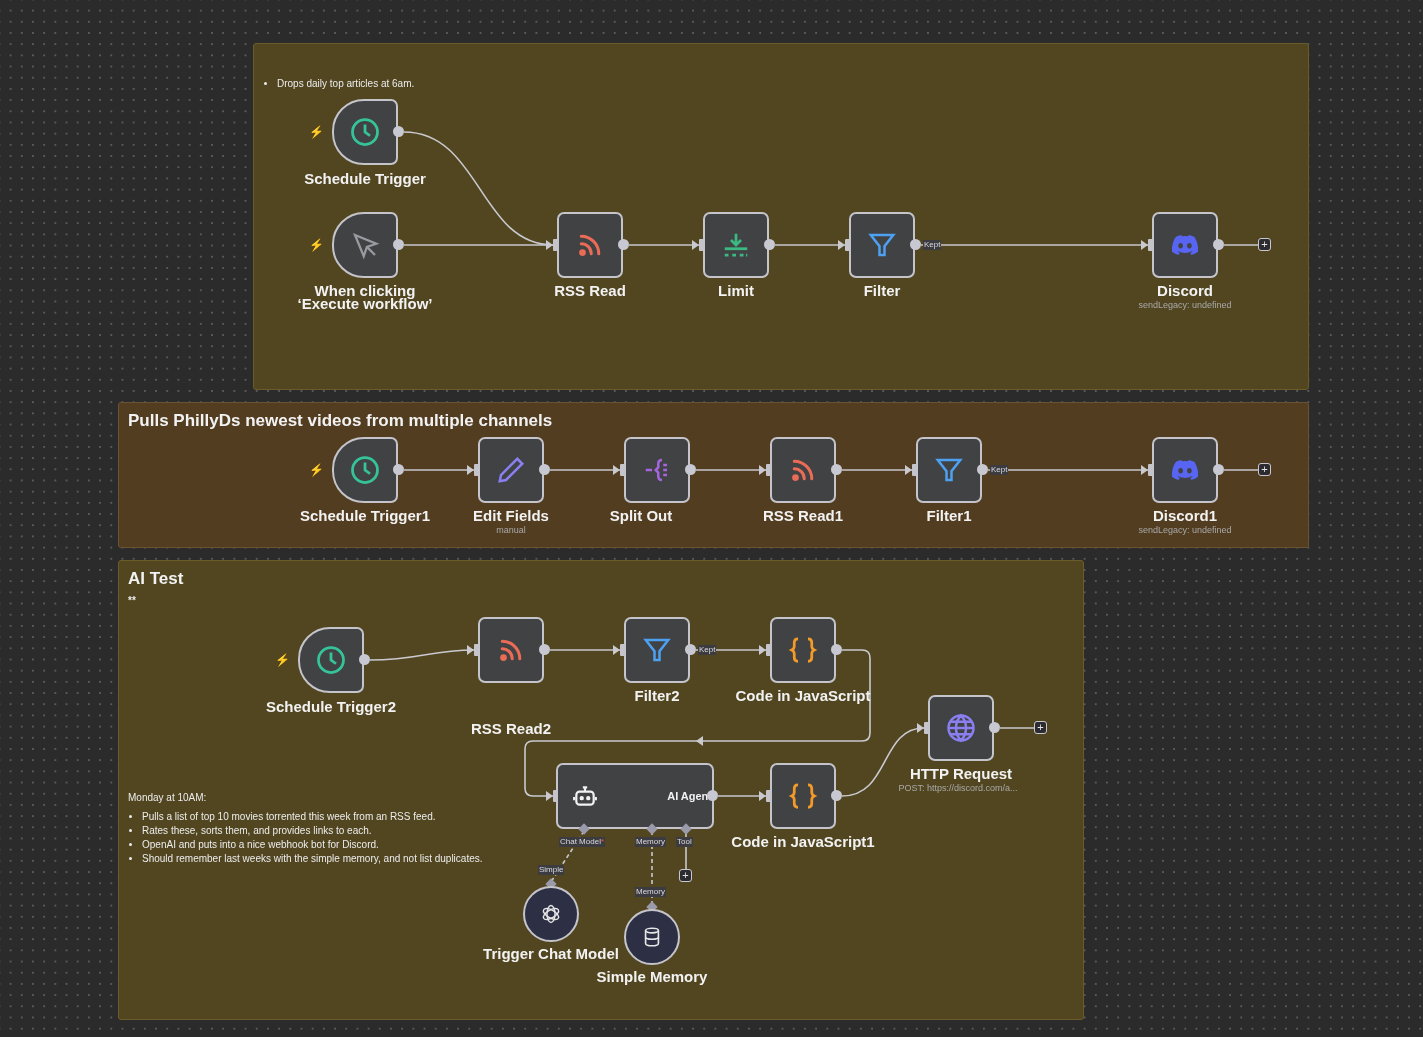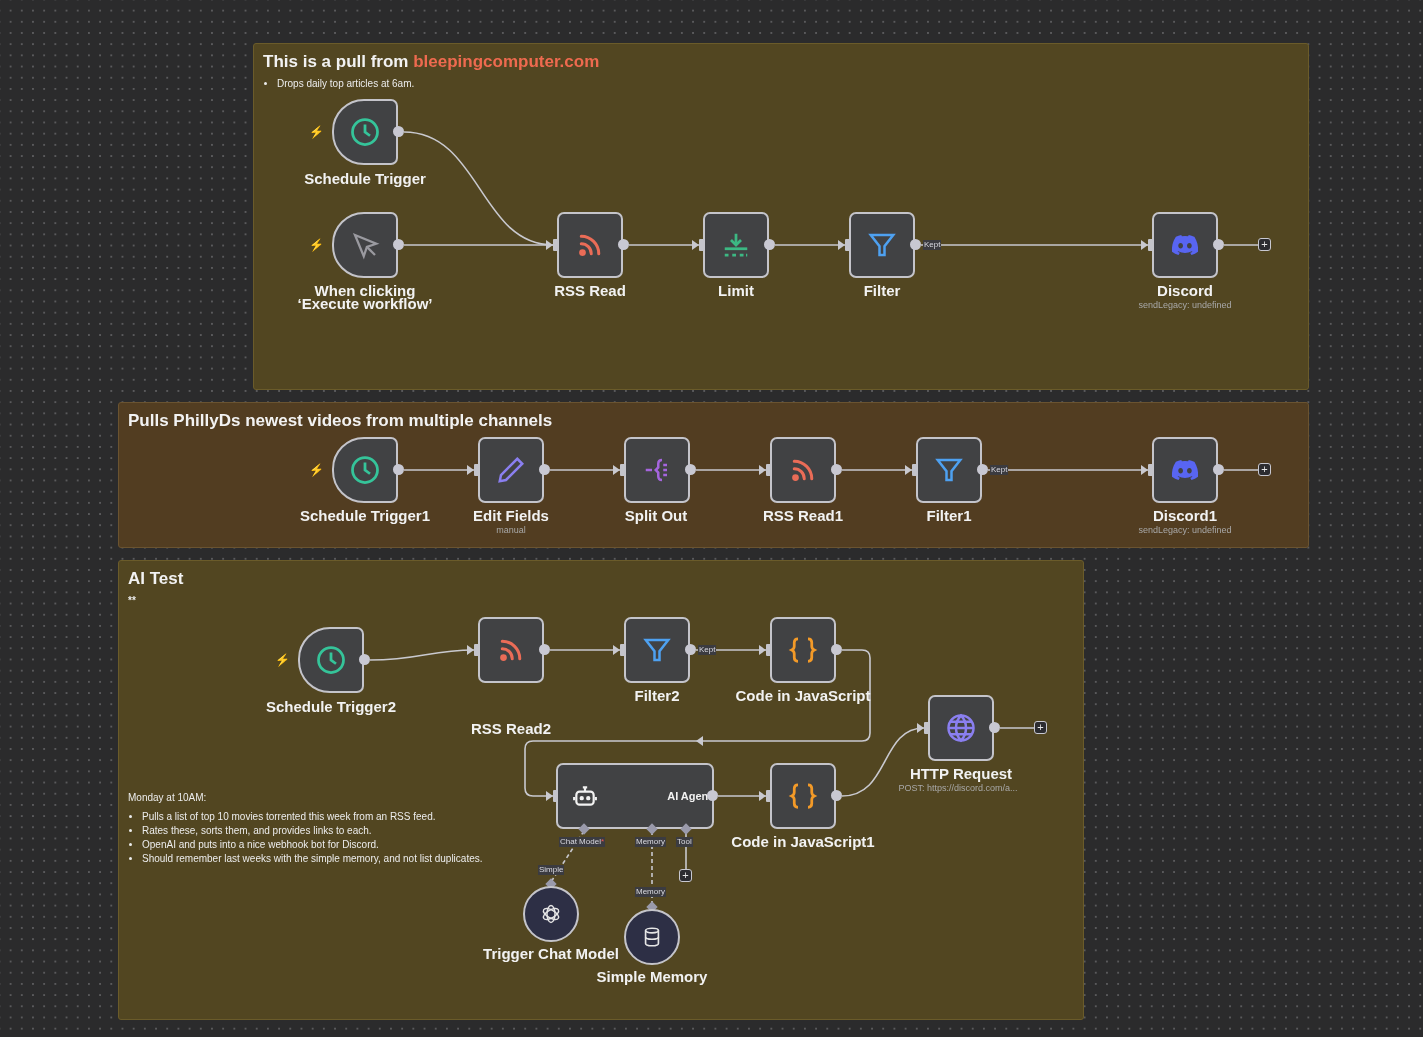--- a/index.html
+++ b/index.html
@@ -43,23 +43,20 @@
     position:absolute; font-size:8px; color:#d9d9e0; background:#3b3b40; padding:0 1px; line-height:10px;
   }
   .diamond { position:absolute; width:8px; height:8px; background:#9a9aab; transform:rotate(45deg); }
   svg.edges { position:absolute; left:0; top:0; }
   .agent-label { color:#f2f2f2; font-size:11px; font-weight:bold; margin-left:14px; }
 </style>
 </head>
 <body>
 
 <div class="sticky" style="left:253px;top:43px;width:1056px;height:347px;background:#524621;border-color:#6a5b2a;">
-  <div class="sticky-title" style="left:9px;top:8px;">
-    <span>This is a pull from </span><span class="accent">bleepingcomputer.com</span>
-  </div>
   <div class="sticky-bullet" style="left:9px;top:34px;">
     <ul>
         <li>Drops daily top articles at 6am.</li>
       </ul>
   </div>
 </div>
 
 <div class="sticky" style="left:118px;top:402px;width:1191px;height:146px;background:#523d21;border-color:#6a5330;">
   <div class="sticky-title" style="left:9px;top:8px;">Pulls PhillyDs newest videos from multiple channels</div>
 </div>
@@ -213,21 +210,21 @@
 
 <div class="handle-in" style="left:620px;top:464px;"></div>
 <div class="node" style="left:624px;top:437px;">
   <svg viewBox="0 0 24 24" fill="none" stroke="#a565de" stroke-width="2">
       <path d="M3 12h5"></path>
       <path d="M16 4c-2 0-3 1-3 3v3l-2 2 2 2v3c0 2 1 3 3 3"></path>
       <path d="M17 8h3M17 12h3M17 16h3"></path>
     </svg>
 </div>
 <div class="handle-out" style="left:685px;top:464px;"></div>
-<div class="label" style="left:656px;top:509px;">Split Out</div>
+<div class="label" style="left:641px;top:509px;">Split Out</div>
 
 <div class="handle-in" style="left:766px;top:464px;"></div>
 <div class="node" style="left:770px;top:437px;">
   <svg viewBox="0 0 24 24" fill="none" stroke="#ea6c57" stroke-width="2.4" stroke-linecap="round">
       <path d="M5 11a8 8 0 0 1 8 8"></path>
       <path d="M5 5a14 14 0 0 1 14 14"></path>
       <circle cx="6" cy="18" r="1.5" fill="#ea6c57"></circle>
     </svg>
 </div>
 <div class="handle-out" style="left:831px;top:464px;"></div>

